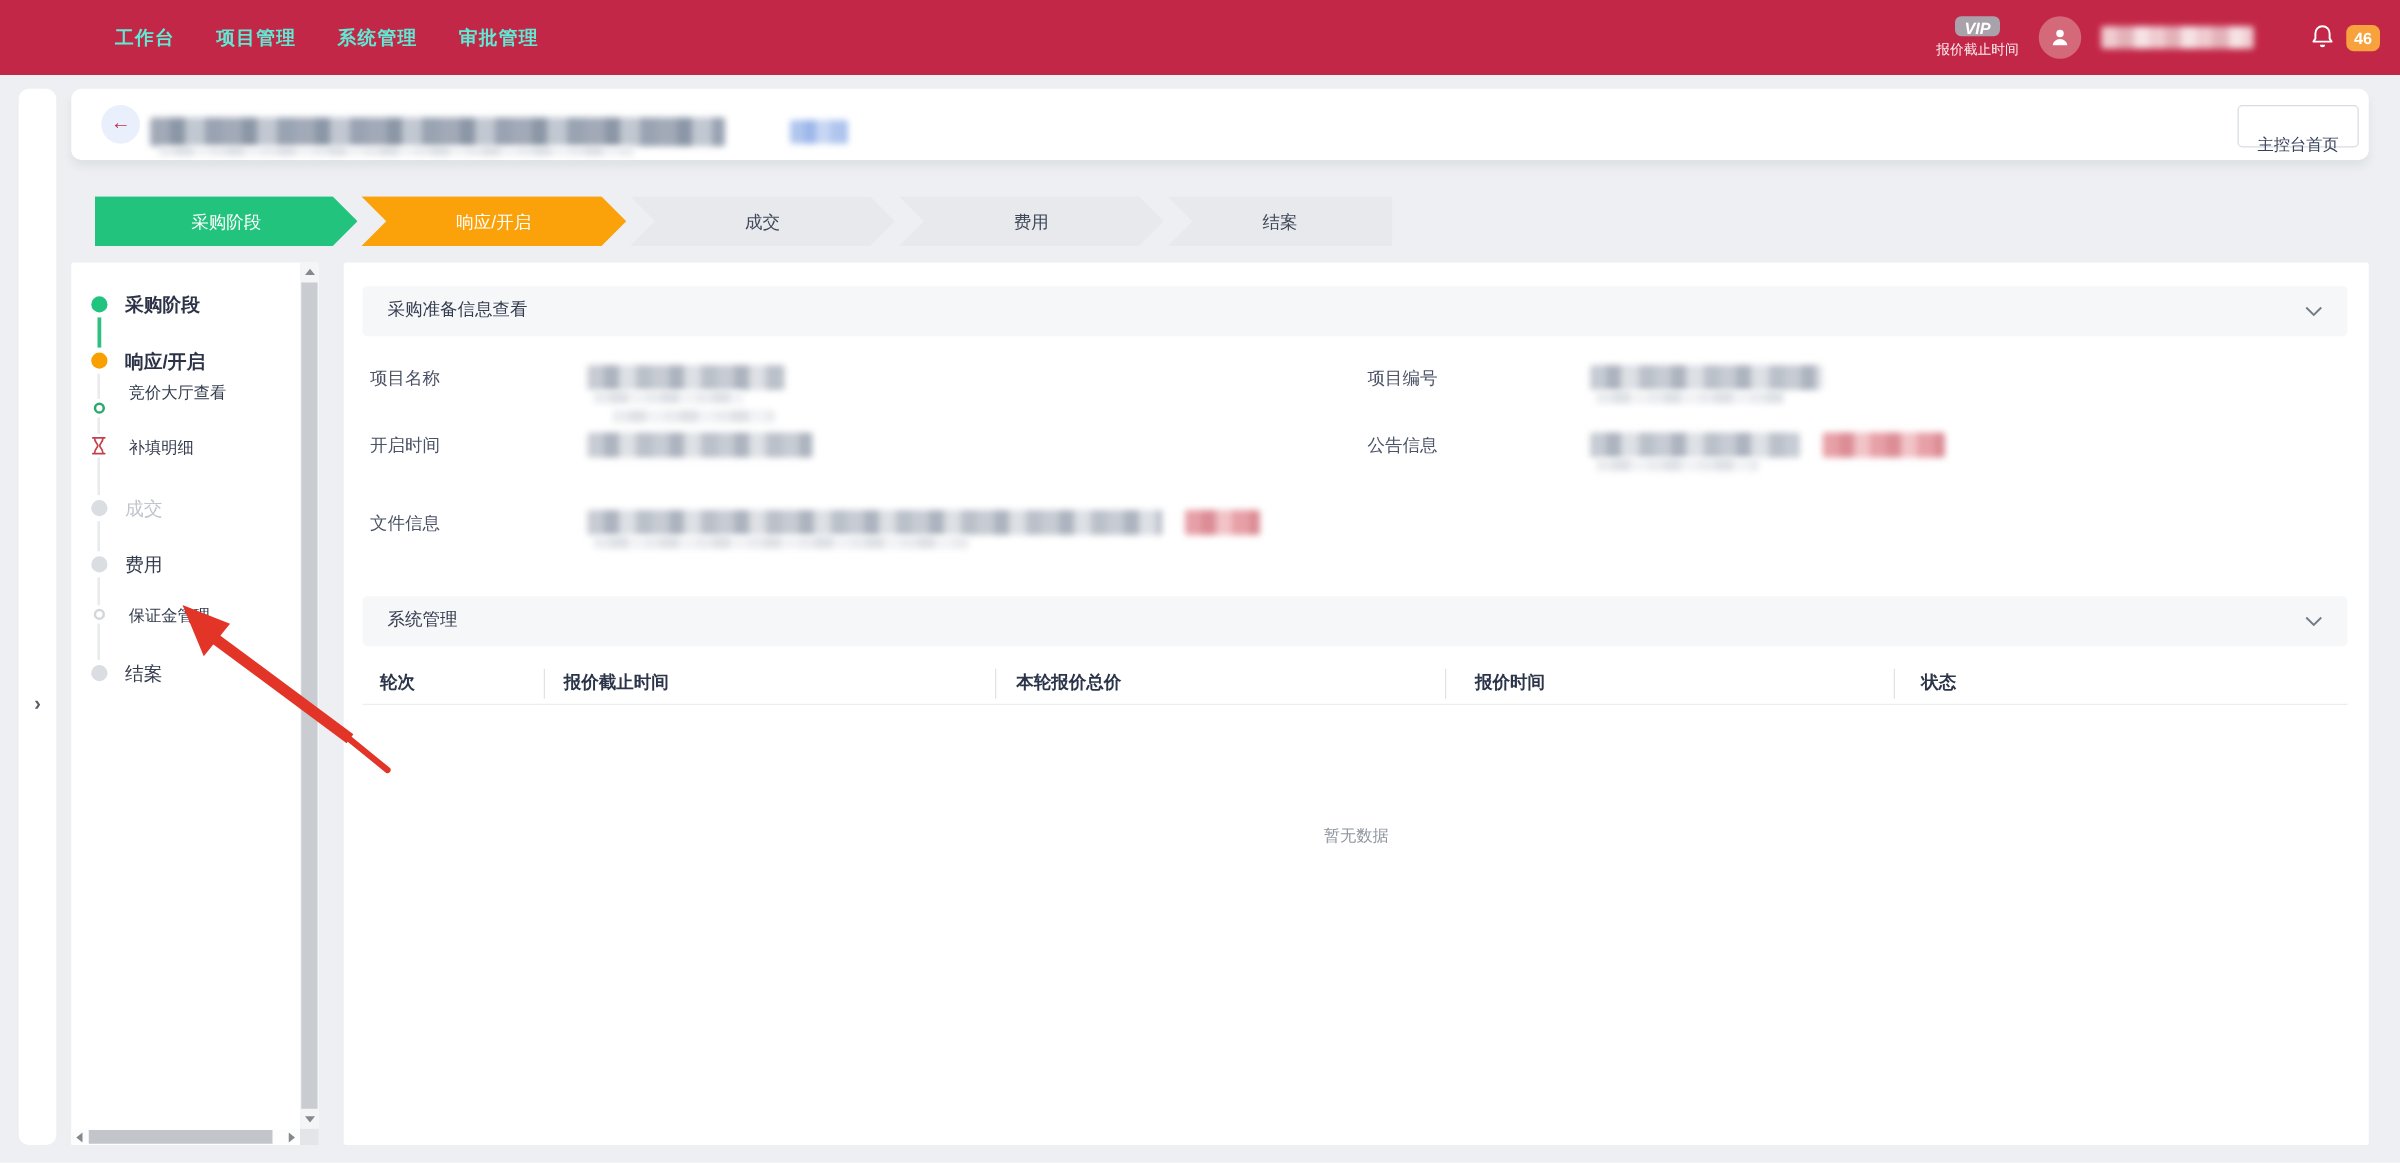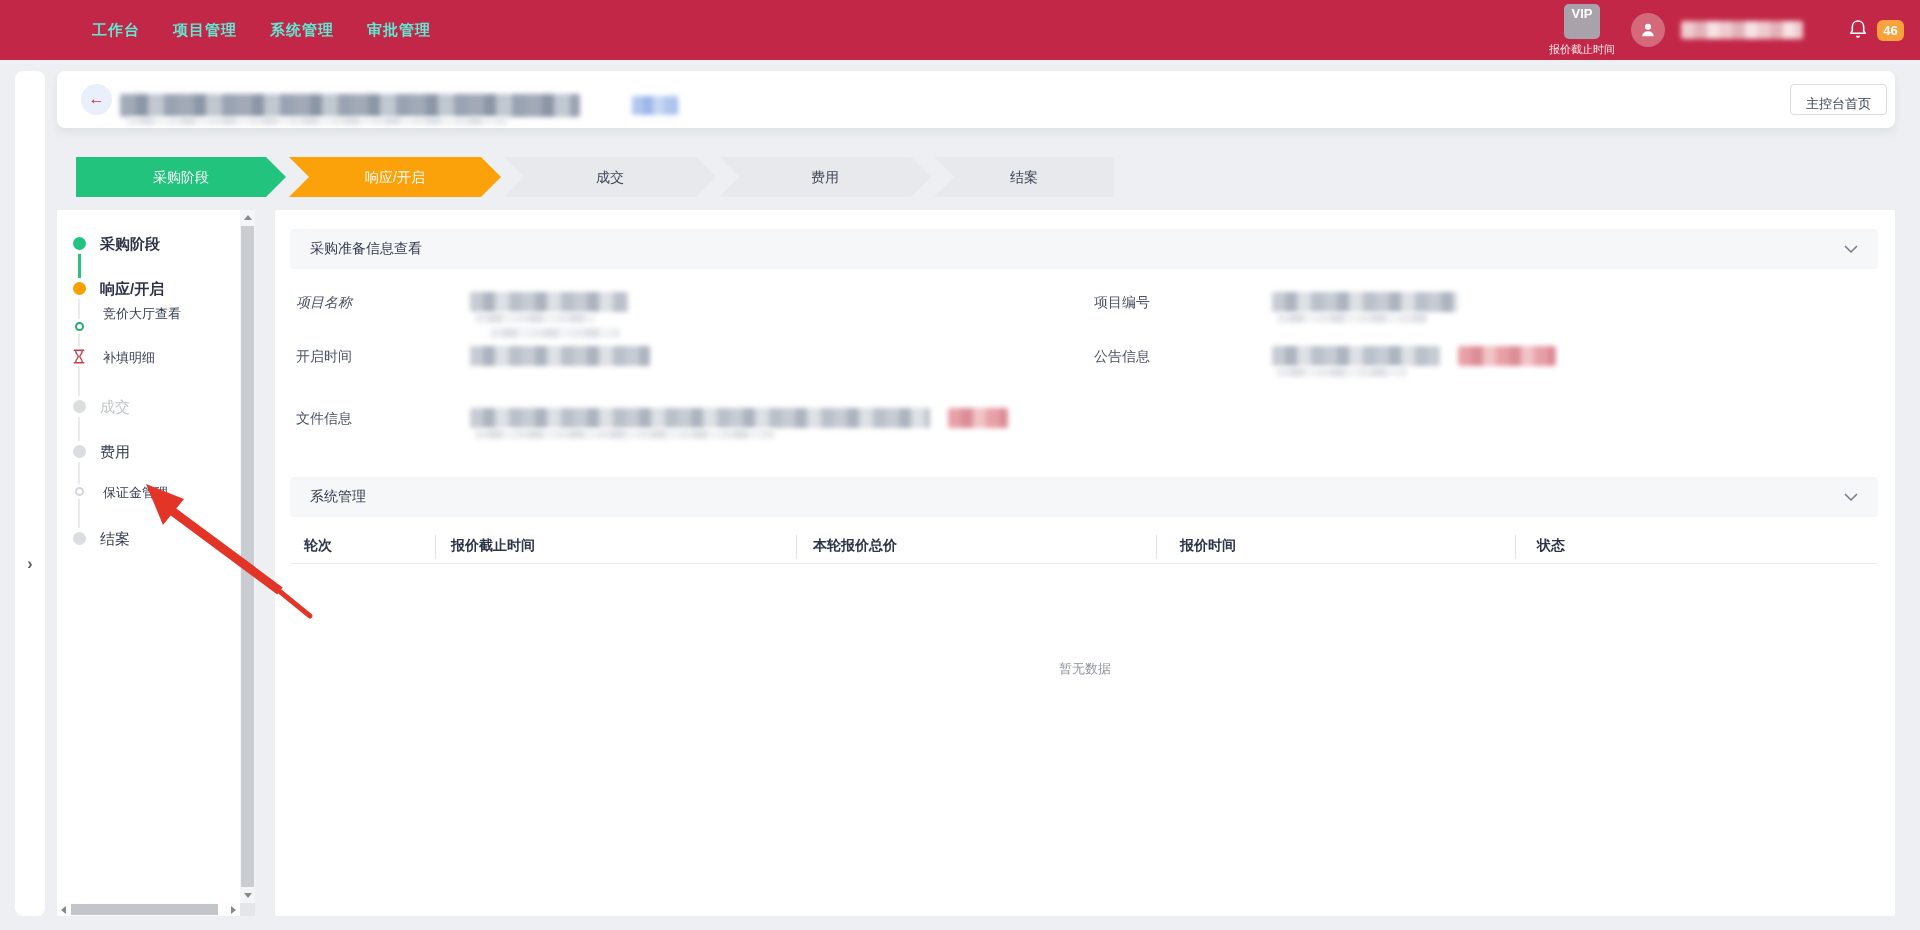--- a/index.html
+++ b/index.html
@@ -6,21 +6,21 @@
   html,body { width:1920px; height:930px; }
   body { font-family:"Liberation Sans","DejaVu Sans",sans-serif; background:#edeff2; overflow:hidden; }
   #stage { position:relative; width:1920px; height:930px; background:#edeff2; }
 
   
   .navbar { position:absolute; left:0; top:0; width:1920px; height:60px; background:#c32747; display:flex; align-items:center; }
   .nav-menu { display:flex; gap:33px; margin-left:92px; }
   .nav-item { color:#5eead4; font-size:15px; letter-spacing:1px; cursor:pointer; font-weight:700; }
   .nav-right { position:absolute; right:16px; top:0; height:60px; display:flex; align-items:center; gap:16px; }
   .vip-wrap { display:flex; flex-direction:column; align-items:center; cursor:pointer; }
-  .vip-badge { width:36px; height:35px; background:#a9a2aa; border-radius:5px; color:#fff; font-weight:bold; font-size:13px; text-align:center; line-height:20px; }
+  .vip-badge { width:36px; height:16px; background:#a9a2aa; border-radius:5px; color:#fff; font-style:italic; font-weight:bold; font-size:13px; text-align:center; line-height:20px; }
   .vip-caption { font-size:11px; color:rgba(255,255,255,.92); margin-top:3px; white-space:nowrap; }
   .avatar { width:34px; height:34px; border-radius:50%; background:#d4697a; display:flex; align-items:center; justify-content:center; cursor:pointer; }
   .user-redact { position:relative; width:122px; height:18px; margin-right:28px; }
   .bell-wrap { display:flex; align-items:center; gap:8px; }
   .notif-badge { min-width:27px; height:21px; background:#f7a23c; border-radius:6px; color:#fff; font-size:13px; font-weight:bold; text-align:center; line-height:21px; padding:0 5px; }
 
   
   .rx { position:absolute; filter:blur(2.4px); border-radius:2px; }
   .rx-grayblue { background:repeating-linear-gradient(90deg,#a2aab8 0 16px,#8b96a6 16px 28px,#c2c8d1 28px 44px,#99a3b2 44px 58px); }
   .rx-gray { background:repeating-linear-gradient(90deg,#c7ccd4 0 13px,#adb4bf 13px 25px,#dde0e5 25px 39px,#bbc1ca 39px 52px); }
@@ -29,21 +29,21 @@
   .rx-blue { background:repeating-linear-gradient(90deg,#b1c6ee 0 11px,#9cb7ea 11px 21px,#c8d6f3 21px 32px); }
   .rx-pinkwhite { background:repeating-linear-gradient(90deg,#efcbd0 0 13px,#e3b2b9 13px 26px,#f6e2e4 26px 38px); }
 
   
   .left-strip { position:absolute; left:15px; top:71px; width:30px; height:845px; background:#fff; border-radius:8px; }
   .collapse-handle { position:absolute; left:0; top:478px; width:30px; height:30px; text-align:center; line-height:30px; color:#575c66; font-size:16px; font-weight:bold; cursor:pointer; }
 
   
   .title-card { position:absolute; left:57px; top:71px; width:1838px; height:57px; background:#fff; border-radius:8px; box-shadow:0 5px 8px rgba(25,30,40,.06); }
   .back-btn { position:absolute; left:24px; top:13px; width:31px; height:31px; border-radius:50%; background:#e9effb; color:#c2304c; font-size:16px; font-weight:bold; text-align:center; line-height:30px; cursor:pointer; }
-  .home-btn { position:absolute; right:8px; top:13px; height:31px; padding:4px 15px; background:#fff; border:1px solid #d8dbe1; border-radius:4px; font-size:13px; color:#38415a; line-height:29px; cursor:pointer; }
+  .home-btn { position:absolute; right:8px; top:13px; height:31px; padding:16px 15px; background:#fff; border:1px solid #d8dbe1; border-radius:4px; font-size:13px; color:#38415a; line-height:29px; cursor:pointer; }
 
   
   .steps { position:absolute; left:76px; top:157px; display:flex; gap:3px; }
   .step { height:40px; line-height:40px; text-align:center; font-size:14px; cursor:pointer; }
   .step-first { clip-path:polygon(0 0,calc(100% - 20px) 0,100% 50%,calc(100% - 20px) 100%,0 100%); }
   .step-mid { clip-path:polygon(0 0,calc(100% - 20px) 0,100% 50%,calc(100% - 20px) 100%,0 100%,20px 50%); }
   .step-last { clip-path:polygon(0 0,100% 0,100% 100%,0 100%,20px 50%); }
   .step-done { background:#22c37d; color:#fff; }
   .step-active { background:#fba20a; color:#fff; }
   .step-pending { background:#e7e9ec; color:#3f4858; }
@@ -187,21 +187,21 @@
 
   <div class="main-panel">
 
     <div class="section-bar" style="top:19px;">
       <span class="section-title">采购准备信息查看</span>
       <svg class="section-chevron" width="14" height="8" viewBox="0 0 14 8">
         <polyline points="1,1 7,7 13,1" fill="none" stroke="#737a87" stroke-width="1.5"></polyline>
       </svg>
     </div>
 
-    <span class="fld-label" style="left:21px;top:84px;font-style:italic;">项目名称</span>
+    <span class="fld-label" style="left:21px;top:84px;">项目名称</span>
     <span class="rx rx-gray" style="left:195px;top:82px;width:158px;height:20px;"></span>
     <span class="rx rx-faint" style="left:200px;top:103px;width:120px;height:10px;"></span>
 
     <span class="fld-label" style="left:819px;top:84px;">项目编号</span>
     <span class="rx rx-gray" style="left:997px;top:82px;width:186px;height:20px;"></span>
     <span class="rx rx-faint" style="left:1002px;top:103px;width:150px;height:10px;"></span>
 
     <span class="fld-label" style="left:21px;top:138px;">开启时间</span>
     <span class="rx rx-faint" style="left:215px;top:118px;width:130px;height:10px;"></span>
     <span class="rx rx-gray" style="left:195px;top:136px;width:180px;height:20px;"></span>

